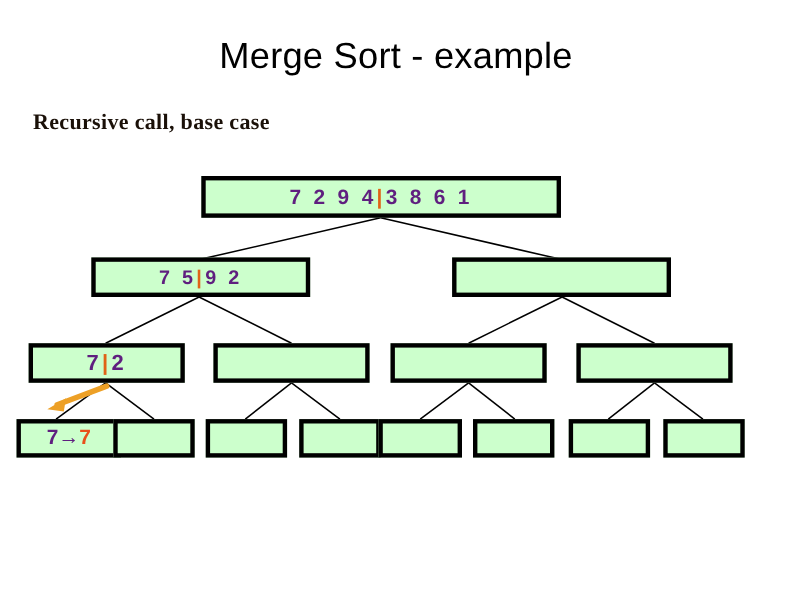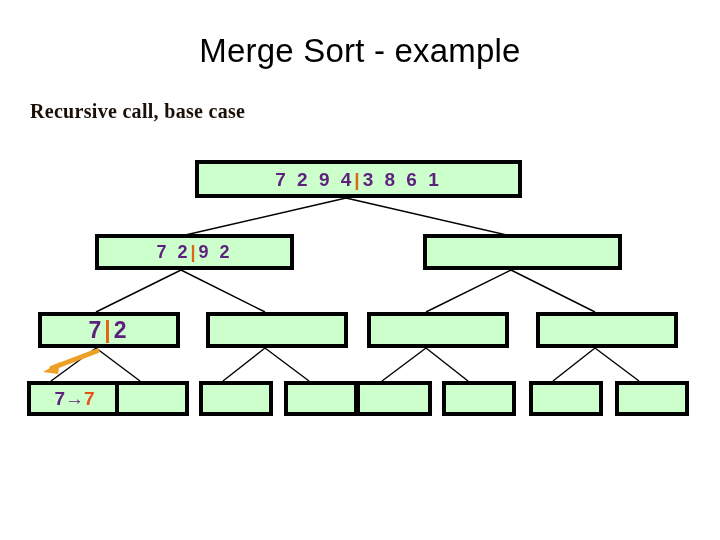--- a/index.html
+++ b/index.html
@@ -56,29 +56,28 @@
     box-sizing: border-box;
     background: #ccffcc;
     border: 4px solid #000000;
     display: flex;
     align-items: center;
     justify-content: center;
     font-family: "Liberation Sans", sans-serif;
     font-weight: 700;
     color: #5f1f7f;
     white-space: nowrap;
-    margin-left: 12px;
   }
   .node .lbl {
     display: inline-block;
     line-height: 1;
   }
   .node.l1 { font-size: 19px; letter-spacing: 3px; }
   .node.l2 { font-size: 18px; letter-spacing: 3px; }
-  .node.l3 { font-size: 23px; letter-spacing: 3px; }
+  .node.l3 { font-size: 20px; letter-spacing: 3px; }
   .node.l4 { font-size: 19px; letter-spacing: 0px; }
   .sep {
     color: #e06316;
     font-weight: 700;
   }
   .arrowtext .p1 { color: #5f1f7f; }
   .arrowtext .ar { color: #5f1f7f; }
   .arrowtext .p2 { color: #e8501a; }
 </style>
 </head>
@@ -114,21 +113,21 @@
       <line x1="97" y1="351" x2="52" y2="368" stroke="#eda026" stroke-width="5" stroke-linecap="round"></line>
       <polygon points="43,372 60,362 58,374" fill="#eda026"></polygon>
     </g>
   </svg>
 
   <div class="node l1" style="left:183px; top:160px; width:327px; height:38px;">
     <span class="lbl"><span>7 2 9 4</span><span class="sep">|</span><span>3 8 6 1</span></span>
   </div>
 
   <div class="node l2" style="left:83px; top:234px; width:199px; height:36px;">
-    <span class="lbl"><span>7 2</span><span class="sep">|</span><span>9 2</span></span>
+    <span class="lbl"><span>7 5</span><span class="sep">|</span><span>9 2</span></span>
   </div>
   <div class="node l2" style="left:411px; top:234px; width:199px; height:36px;">
     <span class="lbl"></span>
   </div>
 
   <div class="node l3" style="left:26px; top:312px; width:142px; height:36px;">
     <span class="lbl"><span>7</span><span class="sep">|</span><span>2</span></span>
   </div>
   <div class="node l3" style="left:194px; top:312px; width:142px; height:36px;">
     <span class="lbl"></span>

